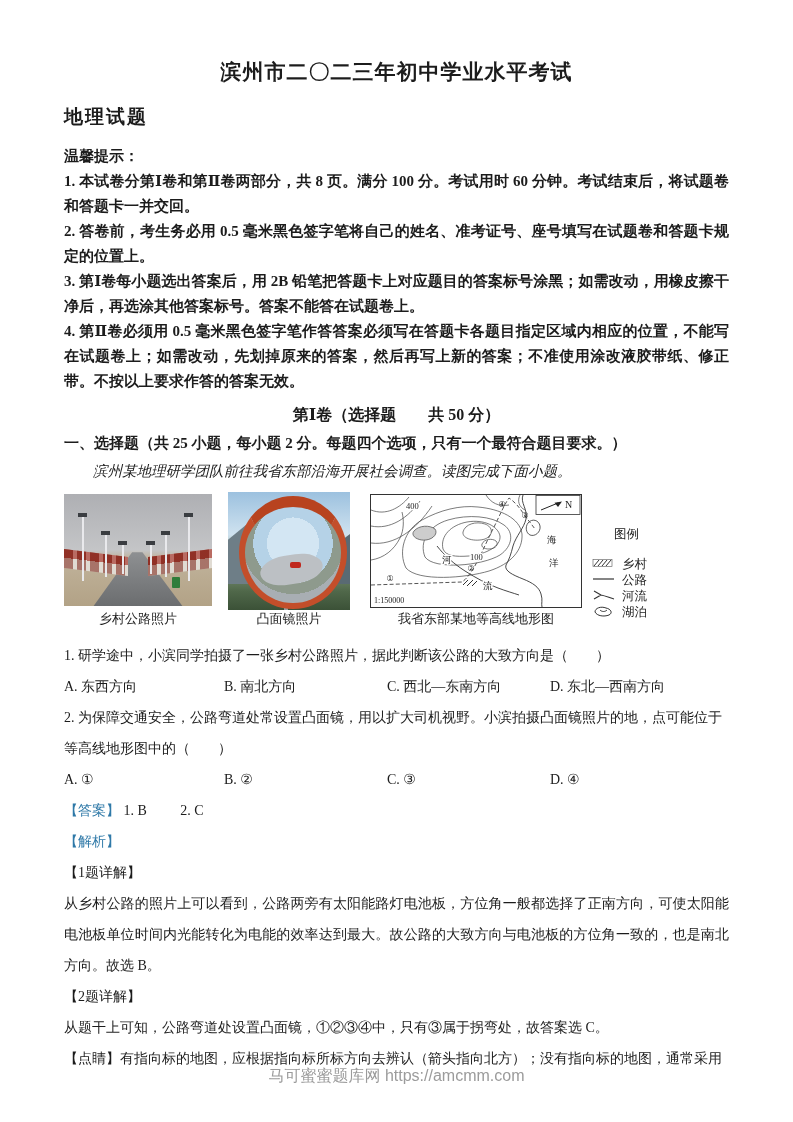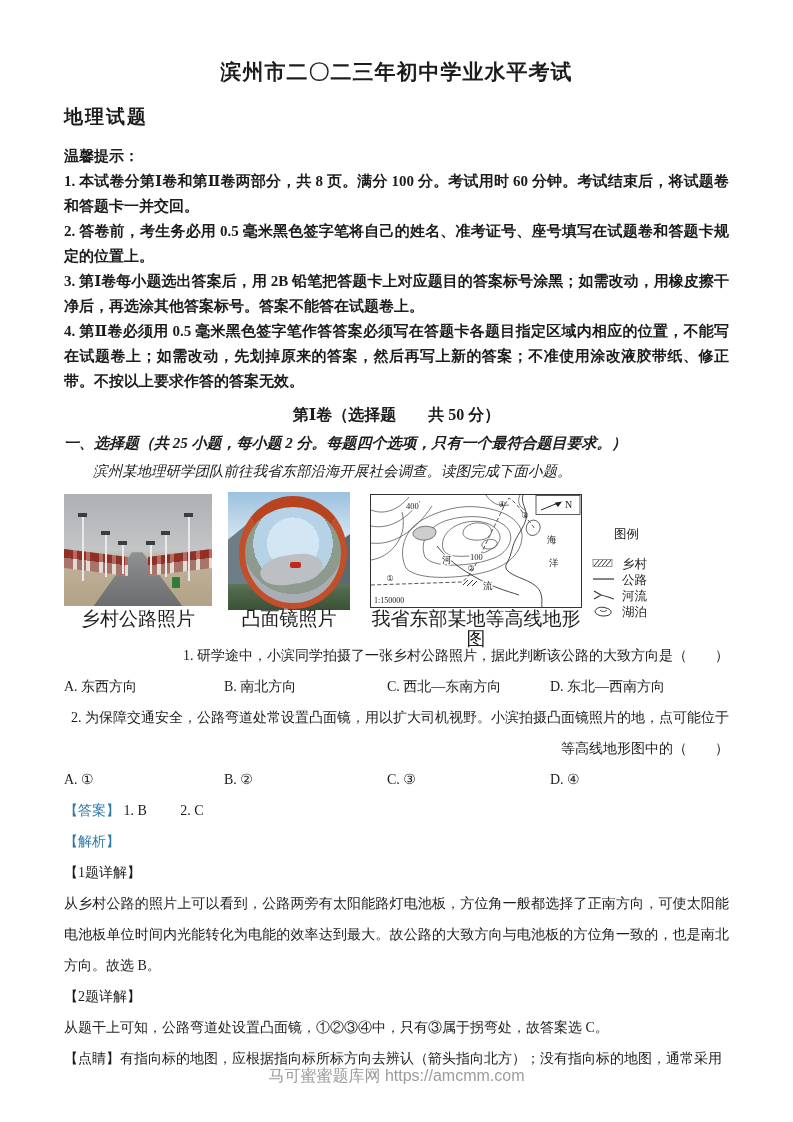--- a/index.html
+++ b/index.html
@@ -5,26 +5,26 @@
   html,body{margin:0;padding:0;background:#e9e9e9;}
   .page{
     position:relative;width:793px;height:1122px;margin:0 auto;background:#ffffff;
     font-family:"Liberation Serif","DejaVu Serif",serif;color:#1c1c1c;overflow:hidden;
   }
   .content{padding:58px 64px 0 64px;}
   .doc-title{font-size:21px;font-weight:bold;text-align:center;margin:0 0 18px 0;letter-spacing:1px;}
   .doc-subtitle{font-size:19px;font-weight:bold;margin:0 0 14px 0;letter-spacing:2px;}
   .notice p{margin:0;font-size:15px;font-weight:bold;line-height:25px;text-align:justify;}
   .vol-heading{font-size:16px;font-weight:bold;text-align:center;margin:8px 0 2px 0;line-height:26px;}
-  .part-heading{font-size:15px;font-weight:bold;margin:0 0 2px 0;line-height:26px;font-style:italic;}
+  .part-heading{font-size:15px;font-weight:bold;margin:0 0 2px 0;line-height:26px;}
   .intro{font-size:14.5px;font-style:italic;text-indent:2em;margin:2px 0 0 0;line-height:26px;}
 
   
   .fig-area{position:relative;height:146px;margin-top:6px;}
-  .caption{position:absolute;top:119px;font-size:19px;text-align:center;line-height:20px;}
+  .caption{position:absolute;top:119px;font-size:13px;text-align:center;line-height:20px;}
 
   
   .photo1{position:absolute;left:0;top:4px;width:148px;height:112px;overflow:hidden;
     background:linear-gradient(180deg,#aeafb3 0%,#c4c5c7 50%,#c0b29a 58%,#b2a286 100%);}
   .p1-road{position:absolute;left:0;top:52%;width:100%;height:48%;
     clip-path:polygon(46% 0,53% 0,80% 100%,20% 100%);
     background:linear-gradient(#8e9092,#6b6d6f);}
   .p1-bld{position:absolute;top:53%;height:17%;
     background:linear-gradient(180deg,#a23a2e 0 45%,#d6cfc4 45% 100%);}
   .p1-bld.left{left:0;width:43%;transform:skewY(7deg);}
@@ -52,21 +52,21 @@
   
   .mapbox{position:absolute;left:306px;top:4px;}
   .legend{position:absolute;left:528px;top:36px;width:130px;
     font-size:12.5px;line-height:16px;}
   .legend .lg-title{padding-left:22px;margin-bottom:14px;}
   .lg-row{display:flex;align-items:flex-start;gap:6px;height:16px;}
   .lg-ico{width:24px;height:14px;flex:0 0 24px;}
 
   
   .qa{margin-top:4px;}
-  .qa p{margin:0;text-align:right;}
+  .qa p{margin:0;}
   .stem{font-size:14px;line-height:31px;}
   .opts{display:grid;grid-template-columns:160px 163px 163px 1fr;font-size:14px;line-height:31px;}
   .sol p{margin:0;font-size:14px;line-height:31px;}
   .exp{text-align:justify;}
   .blue{color:#2f79a8;}
   .ans-item{margin-right:30px;}
 
   .footer{position:absolute;left:0;top:1066px;width:100%;text-align:center;
     font-family:"Liberation Sans","DejaVu Sans",sans-serif;font-size:16px;color:#9b9b9b;}
 

